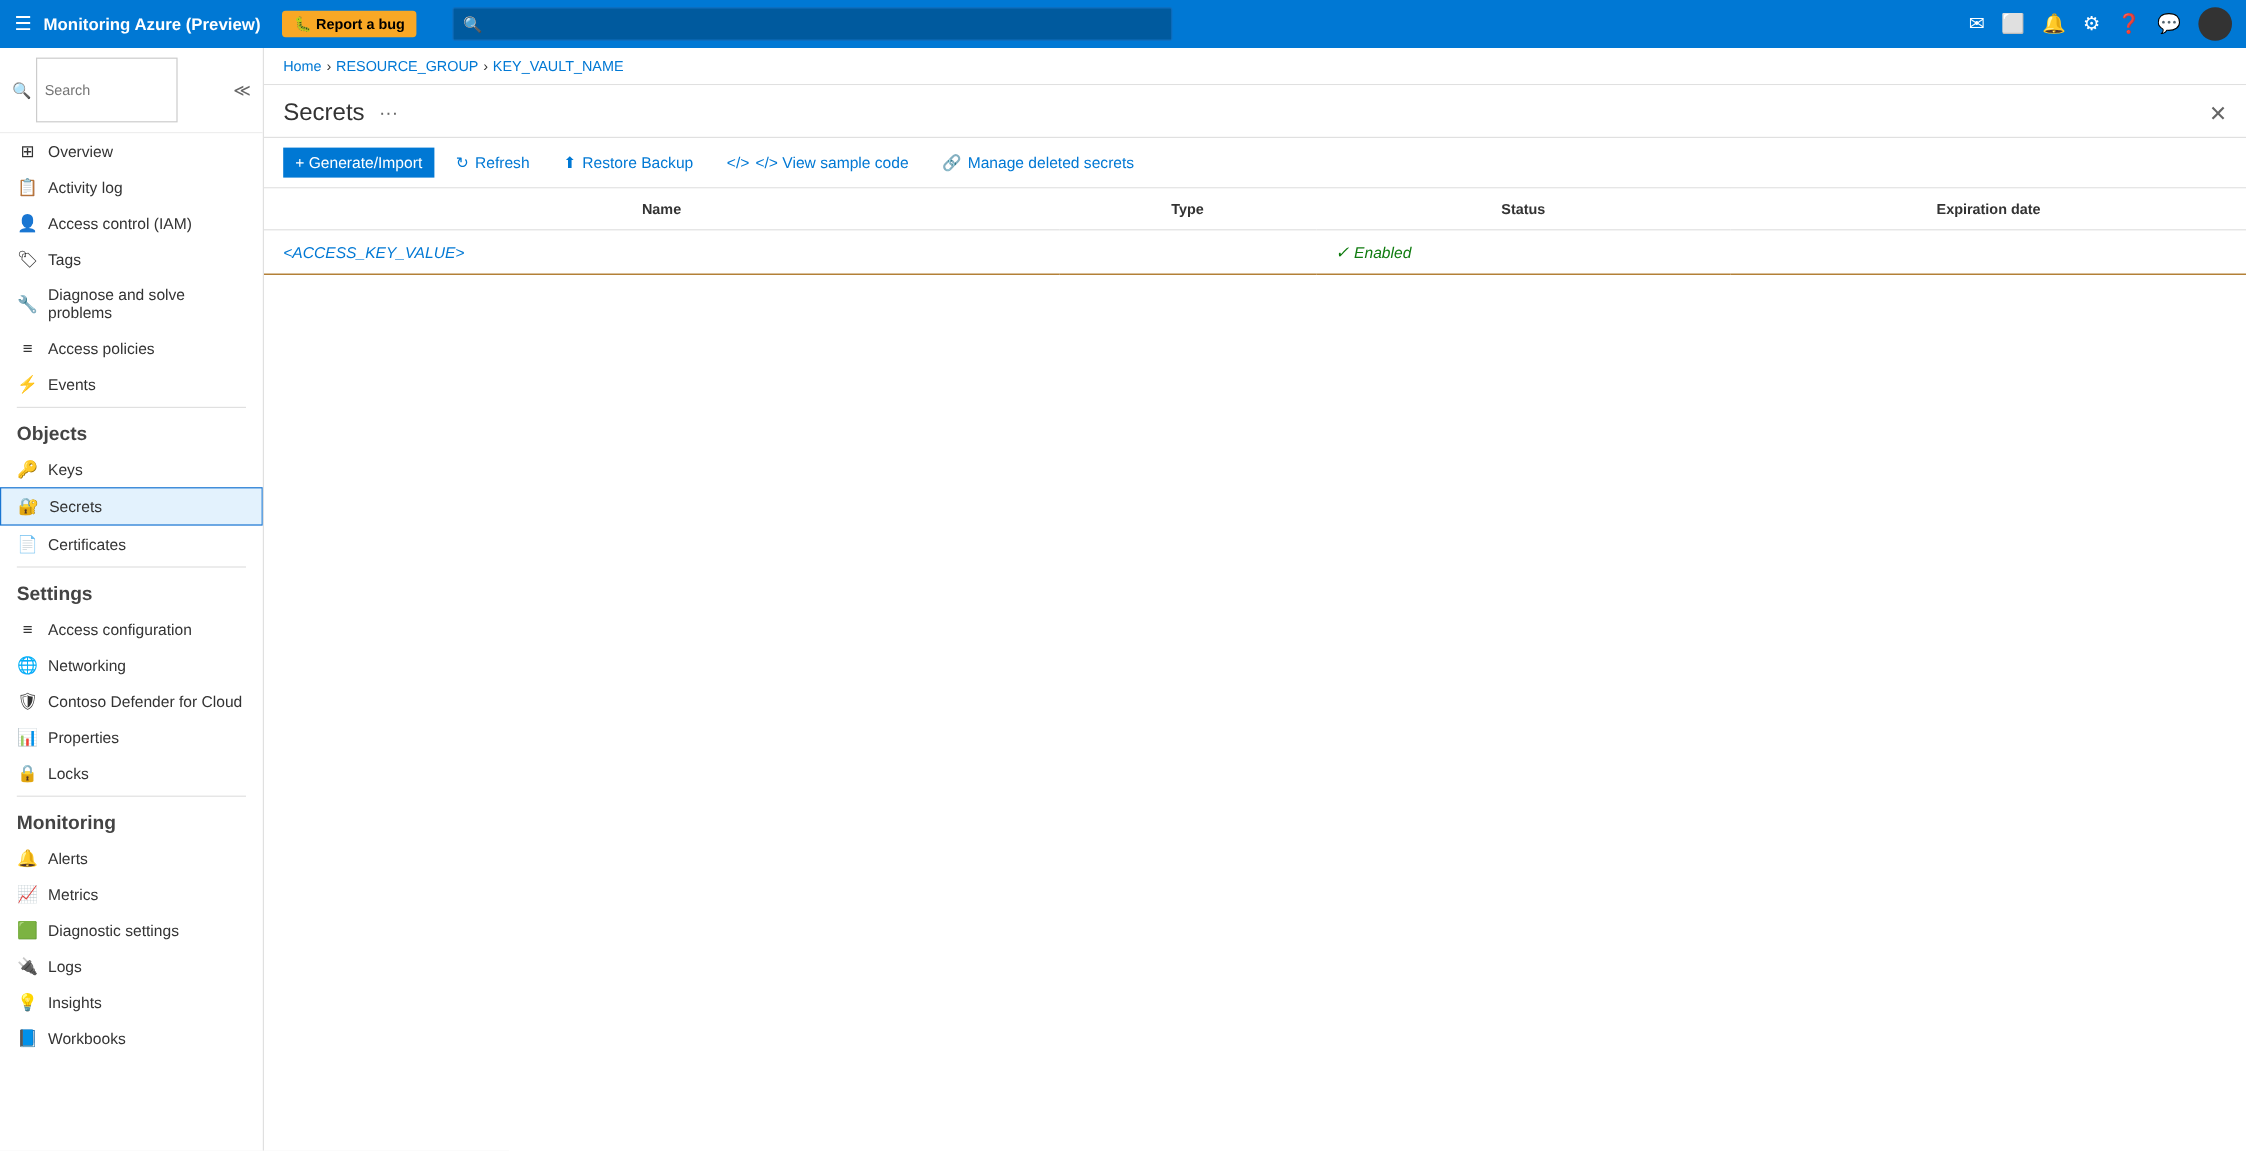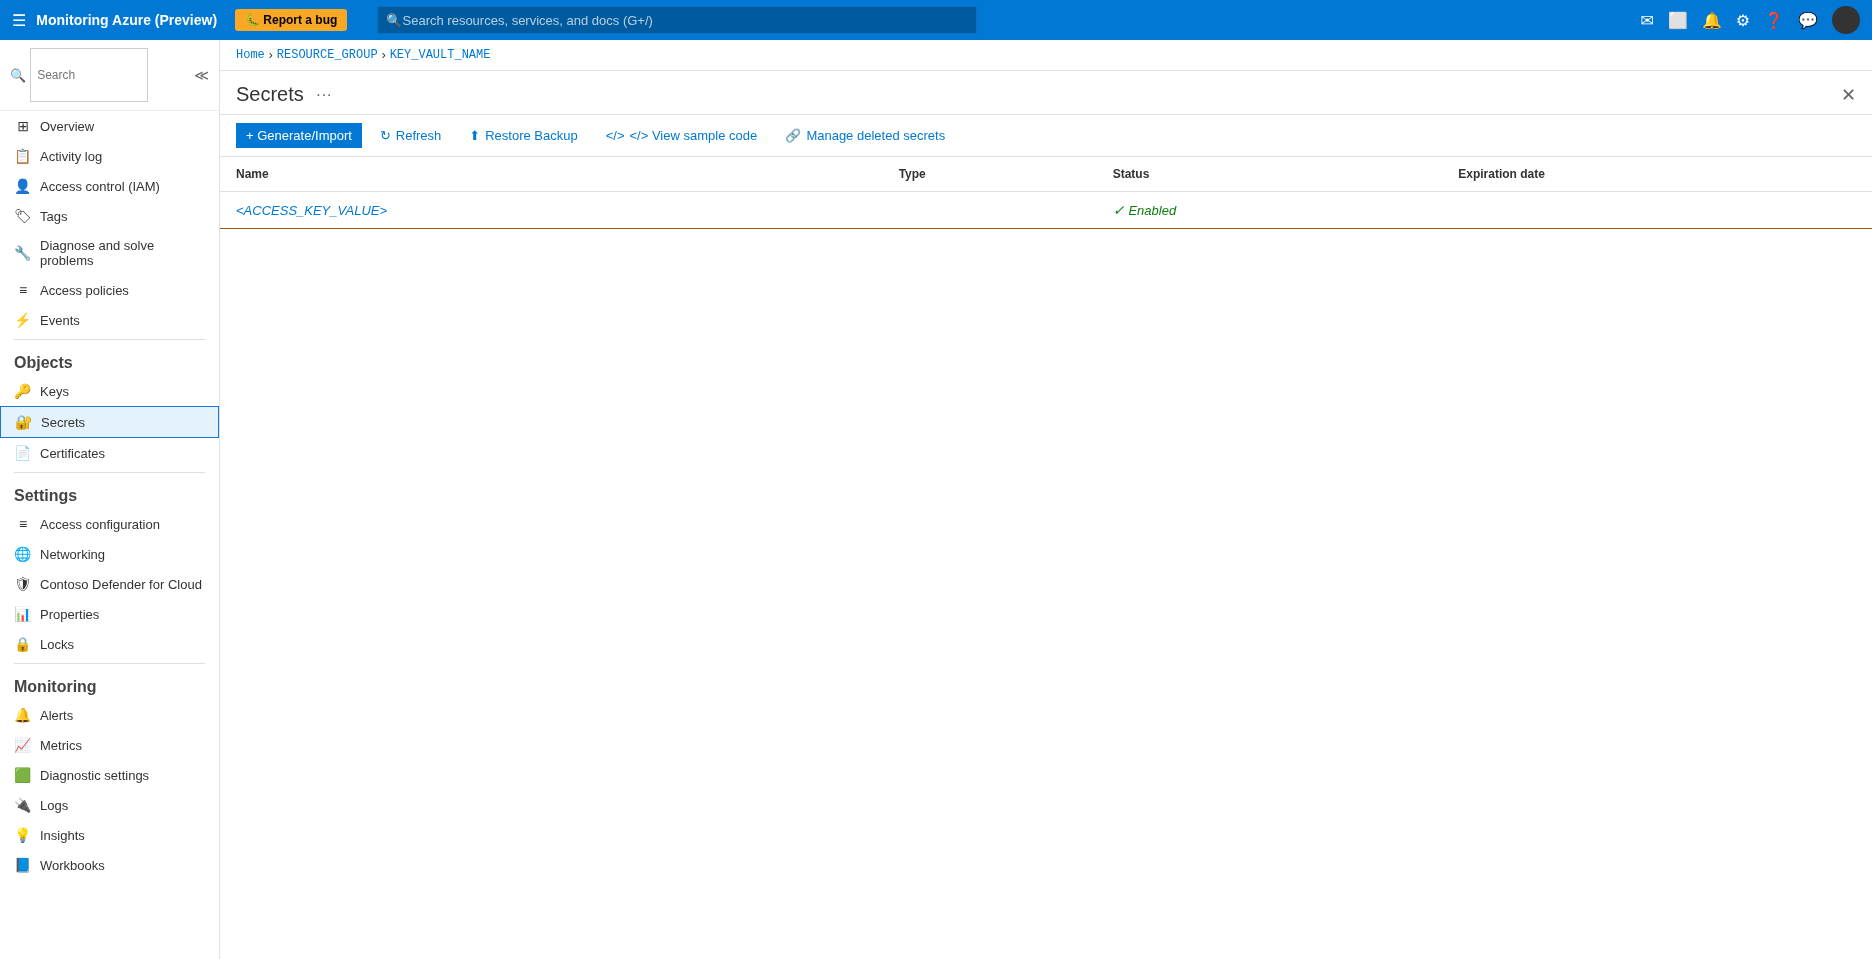--- a/index.html
+++ b/index.html
@@ -133,21 +133,21 @@
       padding: 8px 16px;
       font-size: 12px;
       color: #0078d4;
       border-bottom: 1px solid #e0e0e0;
       background: white;
       display: flex;
       align-items: center;
       gap: 4px;
     }
     .breadcrumb span { color: #333; }
-    .breadcrumb a { color: #0078d4; cursor: pointer; text-decoration: none; font-family: Liberation Mono, monospace; }
+    .breadcrumb a { color: #0078d4; cursor: pointer; text-decoration: none; }
 
     
     .main-content {
       flex: 1;
       display: flex;
       flex-direction: column;
       background: white;
       overflow: hidden;
     }
 
@@ -200,21 +200,21 @@
     .toolbar-btn.primary {
       background: #0078d4;
       color: white;
       border-radius: 0;
     }
 
     
     .table-container { flex: 1; overflow-y: auto; padding: 0; }
     .data-table { width: 100%; border-collapse: collapse; }
     .data-table th {
-      text-align: left;
+      text-align: center;
       padding: 10px 16px;
       font-size: 12px;
       font-weight: 600;
       color: #333;
       border-bottom: 1px solid #e0e0e0;
       background: white;
       position: sticky;
       top: 0;
     }
     .data-table td {
@@ -231,21 +231,20 @@
   </style>
 </head>
 <body>
 
 <div class="top-nav">
   <span class="hamburger">☰</span>
   <span class="brand">Monitoring Azure (Preview)</span>
   <button class="report-bug-btn">🐛 Report a bug</button>
   <div class="search-bar">
     <span>🔍</span>
-    <input type="text" placeholder="Search resources, services, and docs (G+/)" style="">
   </div>
   <div class="nav-icons">
     <span>✉</span>
     <span>⬜</span>
     <span>🔔</span>
     <span>⚙</span>
     <span>❓</span>
     <span>💬</span>
     <div class="avatar"></div>
   </div>

